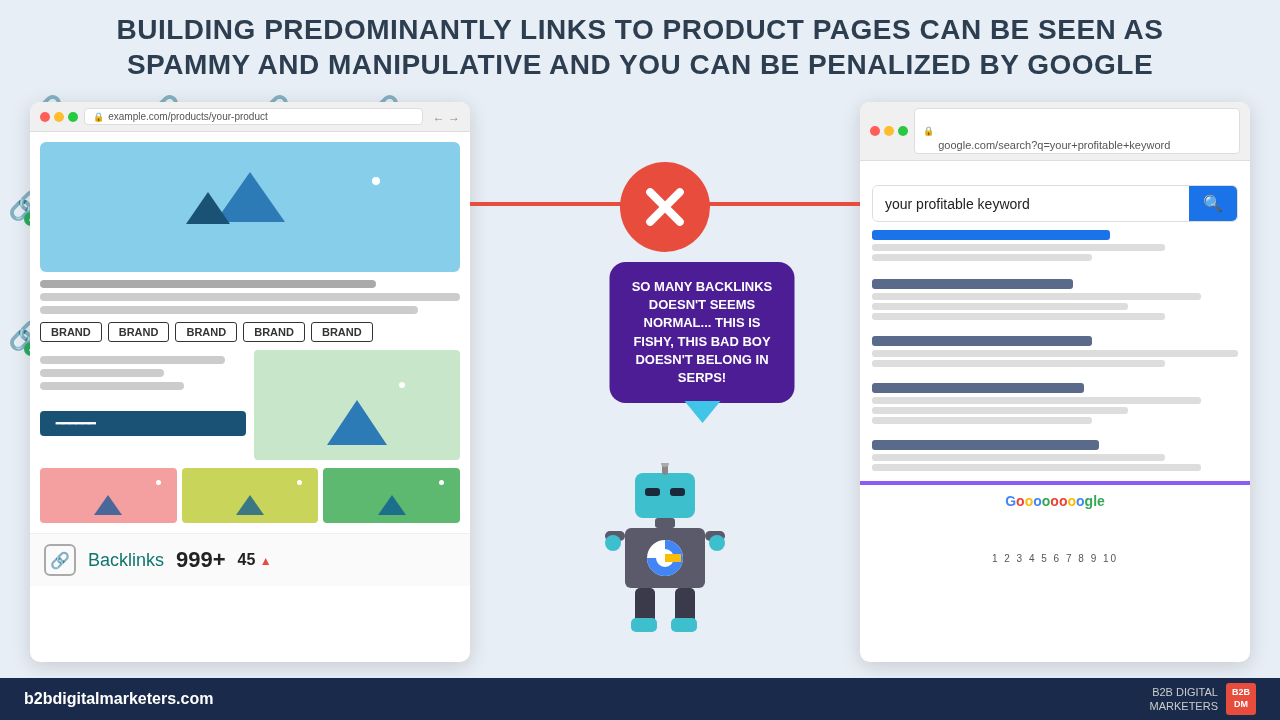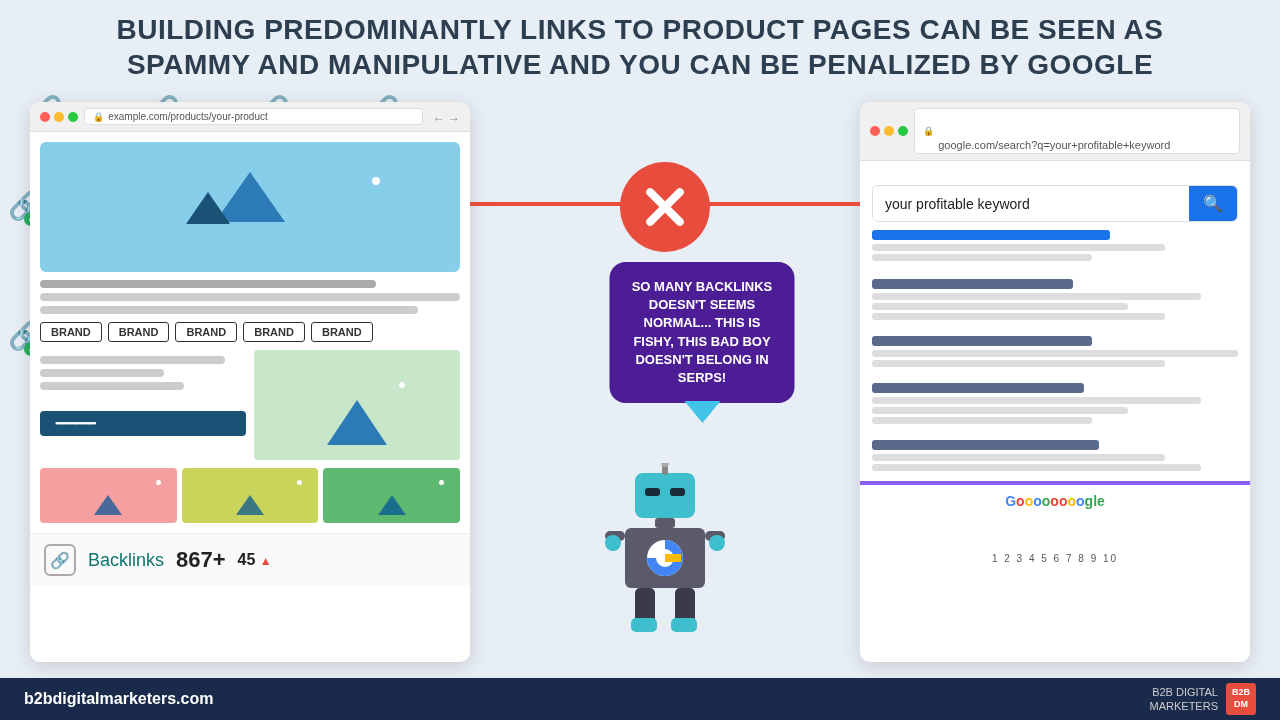--- a/index.html
+++ b/index.html
@@ -607,21 +607,21 @@
         </div>
         <div class="thumb thumb-green">
           <div class="thumb-dot"></div>
         </div>
       </div>
     </div>
 
     <div class="browser-bottom">
       <div class="backlink-icon">🔗</div>
       <span class="backlinks-label">Backlinks</span>
-      <span class="backlinks-count">867+</span>
+      <span class="backlinks-count">999+</span>
       <span class="backlinks-rank">
         <span>45</span>
         <span class="rank-up">▲</span>
       </span>
     </div>
   </div>
 
   <div class="middle-area" style="position:relative;">
 
     <div class="red-line"></div>

